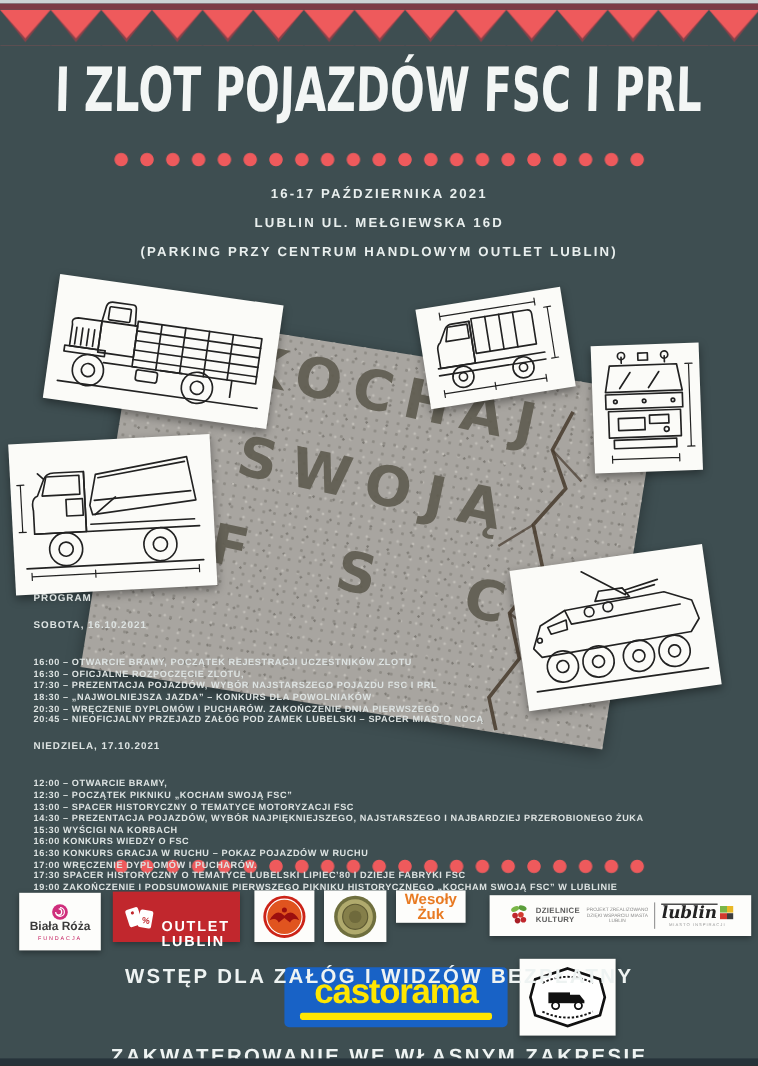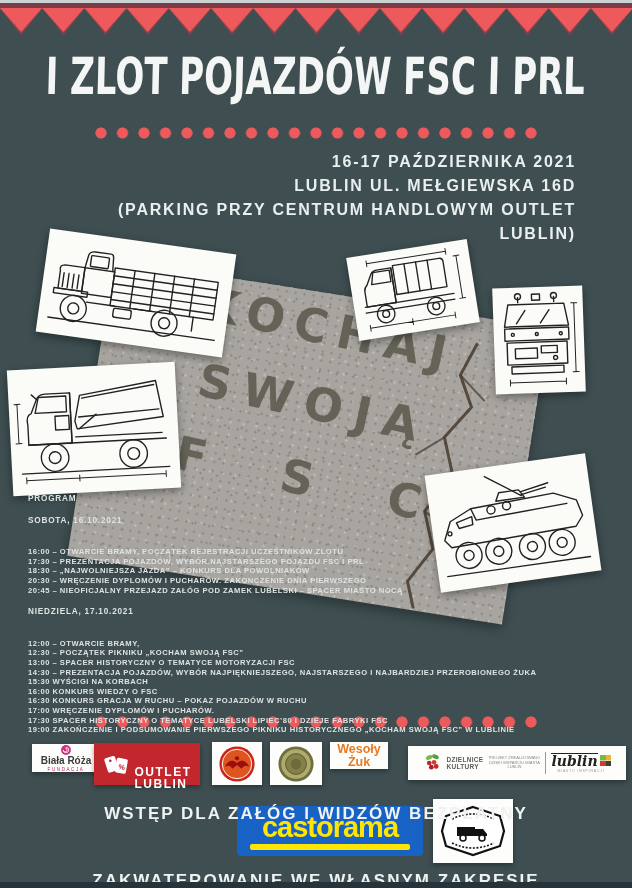--- a/index.html
+++ b/index.html
@@ -31,22 +31,22 @@
     transform:scaleY(1.5) skewX(-2deg);transform-origin:center top;letter-spacing:0px;white-space:nowrap;
   }
   .dots{
     position:absolute;left:90px;width:452px;height:14px;
     background-image:radial-gradient(circle,var(--color-accent_red,#ee5a5c) 5.2px,transparent 5.9px);
     background-size:21.5px 14px;background-repeat:repeat-x;background-position:center;
   }
   .dots.row1{top:126px;}
   .dots.row2{top:715px;}
   .address{
-    position:absolute;top:150px;left:56px;width:520px;text-align:right;
-    color:var(--ink);font-weight:bold;font-size:16px;line-height:24px;letter-spacing:1.8px;
+    position:absolute;top:150px;left:56px;width:520px;text-align:center;
+    color:var(--ink);font-weight:bold;font-size:11px;line-height:24px;letter-spacing:1.8px;
   }
   
   .slab{
     position:absolute;left:88px;top:292px;width:440px;height:300px;
     transform:rotate(9deg);z-index:1;overflow:hidden;
     background-color:#a8a5a0;
     background-image:
       radial-gradient(#8f8c86 1px,transparent 1.4px),
       radial-gradient(#bfbcb6 1px,transparent 1.4px),
       radial-gradient(#7d7a74 .8px,transparent 1.2px);
@@ -79,21 +79,21 @@
   .program{
     position:absolute;left:28px;top:494px;width:580px;z-index:3;
     color:#dde3e2;font-size:7.6px;font-weight:bold;letter-spacing:.5px;line-height:9.6px;
   }
   .program .phead{font-size:8.2px;letter-spacing:.8px;}
   .program .day{margin-top:12px;font-size:8.2px;letter-spacing:.8px;}
   .program .plist{margin-top:22px;}
   
   .spcard{position:absolute;background:#fdfdfb;z-index:2;box-shadow:0 2px 5px rgba(0,0,0,.35);
     display:flex;flex-direction:column;align-items:center;justify-content:center;}
-  .sp-rosa{left:32px;top:744px;width:68px;height:28px;}
+  .sp-rosa{left:16px;top:744px;width:68px;height:48px;}
   .sp-rosa .nm{font-size:10px;font-weight:bold;color:#3a3a3a;line-height:10px;}
   .sp-rosa .sub{font-size:4.5px;letter-spacing:1.6px;color:#c2185b;margin-top:1px;}
   .sp-outlet{left:94px;top:743px;width:106px;height:42px;background:var(--color-outlet_red,#c1272d);
     flex-direction:row;gap:4px;}
   .sp-outlet .txt{color:#fff;font-weight:bold;font-size:12px;line-height:12px;letter-spacing:1.5px;margin-top:28px;}
   .sp-eagle{left:212px;top:742px;width:50px;height:43px;}
   .sp-medal{left:270px;top:742px;width:52px;height:43px;}
   .sp-zuk{left:330px;top:742px;width:58px;height:27px;}
   .sp-zuk .txt{color:var(--color-wesoly_orange,#e87a22);font-weight:bold;font-size:12.5px;line-height:13px;text-align:center;}
   .sp-dk{left:408px;top:746px;width:218px;height:34px;flex-direction:row;gap:5px;padding:0 6px;}
@@ -266,20 +266,21 @@
       <path d="M6,100 H150"></path>
     </svg>
   </div>
 
   <div class="program">
     <div class="phead">PROGRAM</div>
     <div class="day">SOBOTA, 16.10.2021</div>
     <div class="plist">
 
     <div class="pline">16:00 – OTWARCIE BRAMY, POCZĄTEK REJESTRACJI UCZESTNIKÓW ZLOTU</div>
+        <div class="pline">16:30 – OFICJALNE ROZPOCZĘCIE ZLOTU,</div>
         <div class="pline">17:30 – PREZENTACJA POJAZDÓW, WYBÓR NAJSTARSZEGO POJAZDU FSC I PRL</div>
         <div class="pline">18:30 – „NAJWOLNIEJSZA JAZDA” – KONKURS DLA POWOLNIAKÓW</div>
         <div class="pline">20:30 – WRĘCZENIE DYPLOMÓW I PUCHARÓW. ZAKOŃCZENIE DNIA PIERWSZEGO</div>
         <div class="pline">20:45 – NIEOFICJALNY PRZEJAZD ZAŁÓG POD ZAMEK LUBELSKI – SPACER MIASTO NOCĄ</div>
       </div>
     <div class="day">NIEDZIELA, 17.10.2021</div>
     <div class="plist">
 
     <div class="pline">12:00 – OTWARCIE BRAMY,</div>
         <div class="pline">12:30 – POCZĄTEK PIKNIKU „KOCHAM SWOJĄ FSC”</div>

